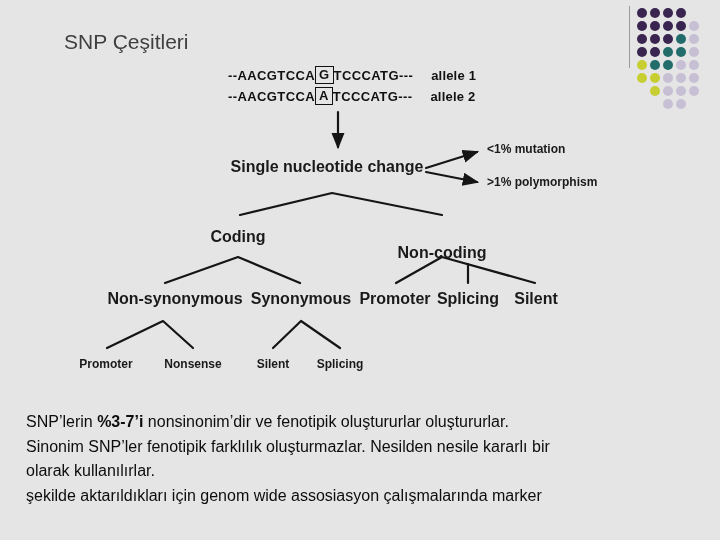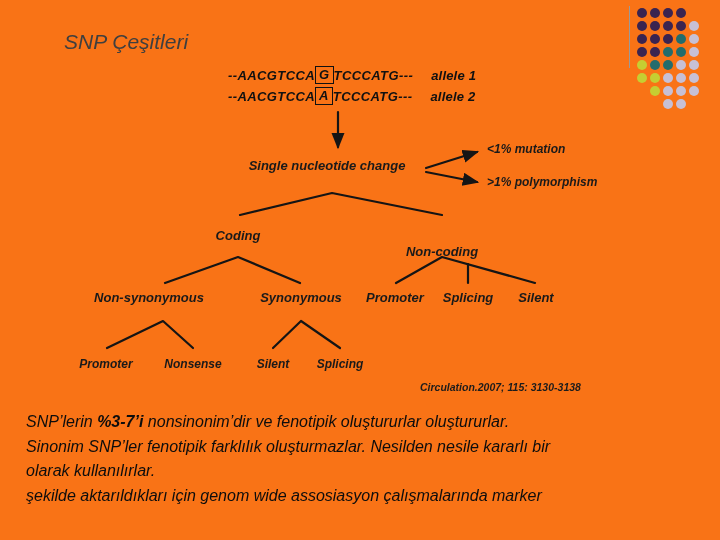--- a/index.html
+++ b/index.html
@@ -1,31 +1,31 @@
 <!DOCTYPE html>
 <html><head>
 <meta charset="utf-8">
 <style>
   html,body { margin:0; padding:0; background:#ffffff; }
   #slide {
-    position:relative; width:720px; height:540px; background:#f97316;
-    font-family:"Liberation Sans", sans-serif; overflow:hidden;font-style:italic;
+    position:relative; width:720px; height:540px; background:#e5e5e5;
+    font-family:"Liberation Sans", sans-serif; overflow:hidden;
   }
   .slide-title {
     position:absolute; left:64px; top:30px; font-size:21px; color:#3f3f3f;
   }
   
   .deco-line { position:absolute; left:629px; top:6px; width:1px; height:62px; background:#9a9a9a; }
   .dots-grid {
     position:absolute; left:636px; top:7px;
     display:grid; grid-template-columns:repeat(5,12px); grid-auto-rows:12px; gap:1px;
   }
   .dot { width:10px; height:10px; border-radius:50%; align-self:center; justify-self:center; }
   
-  .label { position:absolute; font-weight:700; color:#1a1a1a; white-space:nowrap; font-size:13px; }
+  .label { position:absolute; font-weight:700; color:#1a1a1a; white-space:nowrap; font-size:16px; }
   .label.c { transform:translateX(-50%); }
   .label.leaf { font-size:12px; }
   .seq-row { position:absolute; display:flex; align-items:center; font-weight:700; font-size:13px; color:#111; letter-spacing:0.4px; white-space:nowrap; }
   .snp-box { border:1.6px solid #111; padding:0 3px; line-height:16px; }
   .allele-label { margin-left:18px; letter-spacing:0.2px; }
   #connectors { position:absolute; left:0; top:0; pointer-events:none; }
   
   .citation { position:absolute; left:420px; top:381px; font-size:10.5px; font-weight:700; color:#1c1c1c; }
   .body-text { position:absolute; left:26px; top:410px; width:680px; font-size:16px; line-height:24.5px; color:#0d0d0d; }
   .body-text .b { font-weight:700; }
@@ -111,31 +111,30 @@
     <span class="snp-box">A</span>
     <span>TCCCATG---</span>
     <span class="allele-label">allele 2</span>
   </div>
 
   <div class="label c" style="left:327px;top:158px">Single nucleotide change</div>
   <div class="label leaf" style="left:487px;top:142px">&lt;1% mutation</div>
   <div class="label leaf" style="left:487px;top:175px">&gt;1% polymorphism</div>
   <div class="label c" style="left:238px;top:228px">Coding</div>
   <div class="label c" style="left:442px;top:244px">Non-coding</div>
-  <div class="label c" style="left:149px;top:290px">Non-synonymous</div>
+  <div class="label c" style="left:175px;top:290px">Non-synonymous</div>
   <div class="label c" style="left:301px;top:290px">Synonymous</div>
   <div class="label c" style="left:395px;top:290px">Promoter</div>
   <div class="label c" style="left:468px;top:290px">Splicing</div>
   <div class="label c" style="left:536px;top:290px">Silent</div>
   <div class="label c leaf" style="left:106px;top:357px">Promoter</div>
   <div class="label c leaf" style="left:193px;top:357px">Nonsense</div>
   <div class="label c leaf" style="left:273px;top:357px">Silent</div>
   <div class="label c leaf" style="left:340px;top:357px">Splicing</div>
 
-  <div class="citation">Circulation.2007; 115: 3130-3138</div>
 
   <div class="body-text">
     <div>
       <span>SNP’lerin </span><span class="b">%3-7’i</span><span> nonsinonim’dir ve fenotipik oluştururlar oluştururlar.</span>
     </div>
     <div>Sinonim SNP’ler fenotipik farklılık oluşturmazlar. Nesilden nesile kararlı bir</div>
     <div>olarak kullanılırlar.</div>
     <div>şekilde aktarıldıkları için genom wide assosiasyon çalışmalarında marker</div>
   </div>
 

